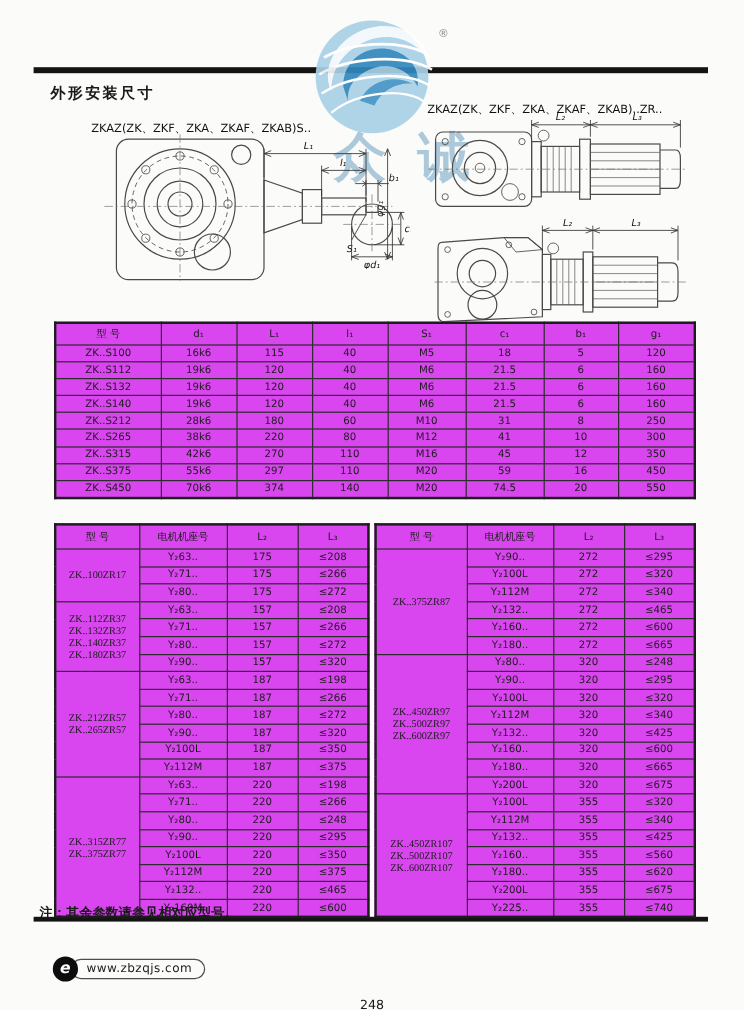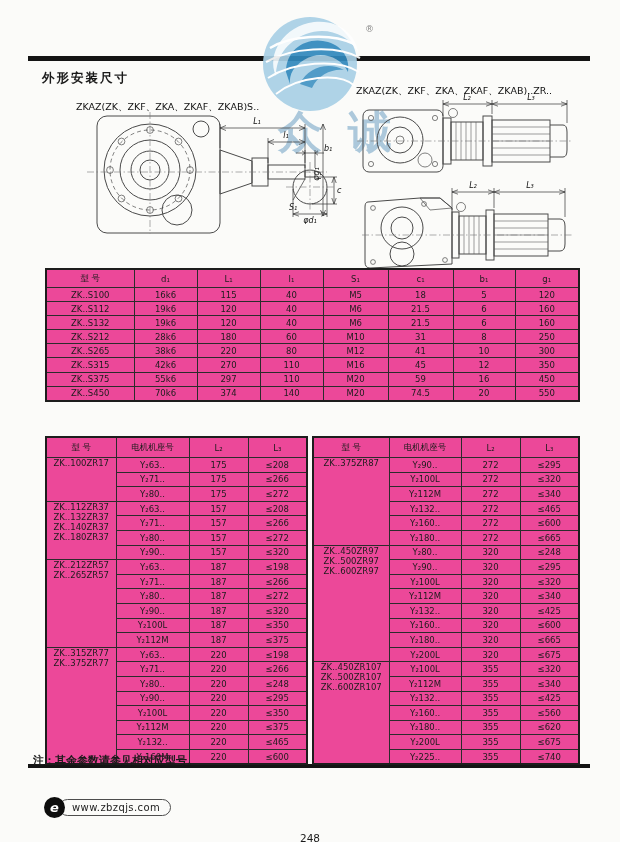--- a/index.html
+++ b/index.html
@@ -21,35 +21,35 @@
   
   svg{display:block;}
   .drawing{z-index:2;}
   .ln{stroke:#4a4a4a;stroke-width:1;fill:none;}
   .ln2{stroke:#4a4a4a;stroke-width:.7;fill:none;}
   .cl{stroke:#777;stroke-width:.6;fill:none;stroke-dasharray:7 2.5 1.5 2.5;}
   .dimln{stroke:#333;stroke-width:.7;fill:none;}
   .dim{font-size:8px;font-style:italic;fill:#111;font-family:"DejaVu Sans",sans-serif;}
   .hatch{stroke:#5a5a5a;stroke-width:.6;}
   
-  table{border-collapse:collapse;table-layout:fixed;background:#ec4899;z-index:2;position:absolute;}
+  table{border-collapse:collapse;table-layout:fixed;background:#d946ef;z-index:2;position:absolute;}
   th,td{border:1px solid #2c2c2c;font-size:8.5px;text-align:center;padding:0;
         white-space:nowrap;overflow:hidden;color:#1c1c1c;font-weight:400;}
   .t1{left:45px;top:268px;width:533px;}
   .t1 th{height:17px;}
   .t1 td{height:13.1px;}
   .t2{left:45px;top:436px;width:261px;}
   .t3{left:312px;top:436px;width:266px;}
   .t2 th,.t3 th{height:19px;}
   .t2 td,.t3 td{height:13.6px;}
   table{border:2px solid #1d1d1d;}
   tr.group-start td{border-top:1.6px solid #1d1d1d;}
   td.model-cell{position:relative;}
   .model-wrap{position:absolute;inset:0;display:flex;flex-direction:column;
-              justify-content:flex-start;align-items:center;}
+              justify-content:center;align-items:center;font-family:Liberation Serif, serif;}
   
   .note{left:33px;top:753px;font-size:11px;font-weight:700;z-index:2;}
   .site-pill{left:44px;top:797px;z-index:2;display:flex;align-items:center;}
   .e-badge{width:21px;height:21px;border-radius:50%;background:#0d0d0d;color:#fff;
            display:flex;align-items:center;justify-content:center;font-size:13px;
            font-weight:700;font-style:italic;z-index:2;}
   .pill-box{border:1.5px solid #4d4d4d;border-radius:10px;padding:2px 10px 2px 12px;
             margin-left:-6px;font-size:10px;color:#222;letter-spacing:.4px;}
   .page-num{left:0;right:0;top:800px;text-align:center;font-size:10.5px;z-index:2;margin-top:32px;}
 </style>
@@ -294,20 +294,30 @@
         <td>ZK..S132</td>
         <td>19k6</td>
         <td>120</td>
         <td>40</td>
         <td>M6</td>
         <td>21.5</td>
         <td>6</td>
         <td>160</td>
       </tr>
       <tr>
+        <td>ZK..S140</td>
+        <td>19k6</td>
+        <td>120</td>
+        <td>40</td>
+        <td>M6</td>
+        <td>21.5</td>
+        <td>6</td>
+        <td>160</td>
+      </tr>
+      <tr>
         <td>ZK..S212</td>
         <td>28k6</td>
         <td>180</td>
         <td>60</td>
         <td>M10</td>
         <td>31</td>
         <td>8</td>
         <td>250</td>
       </tr>
       <tr>

